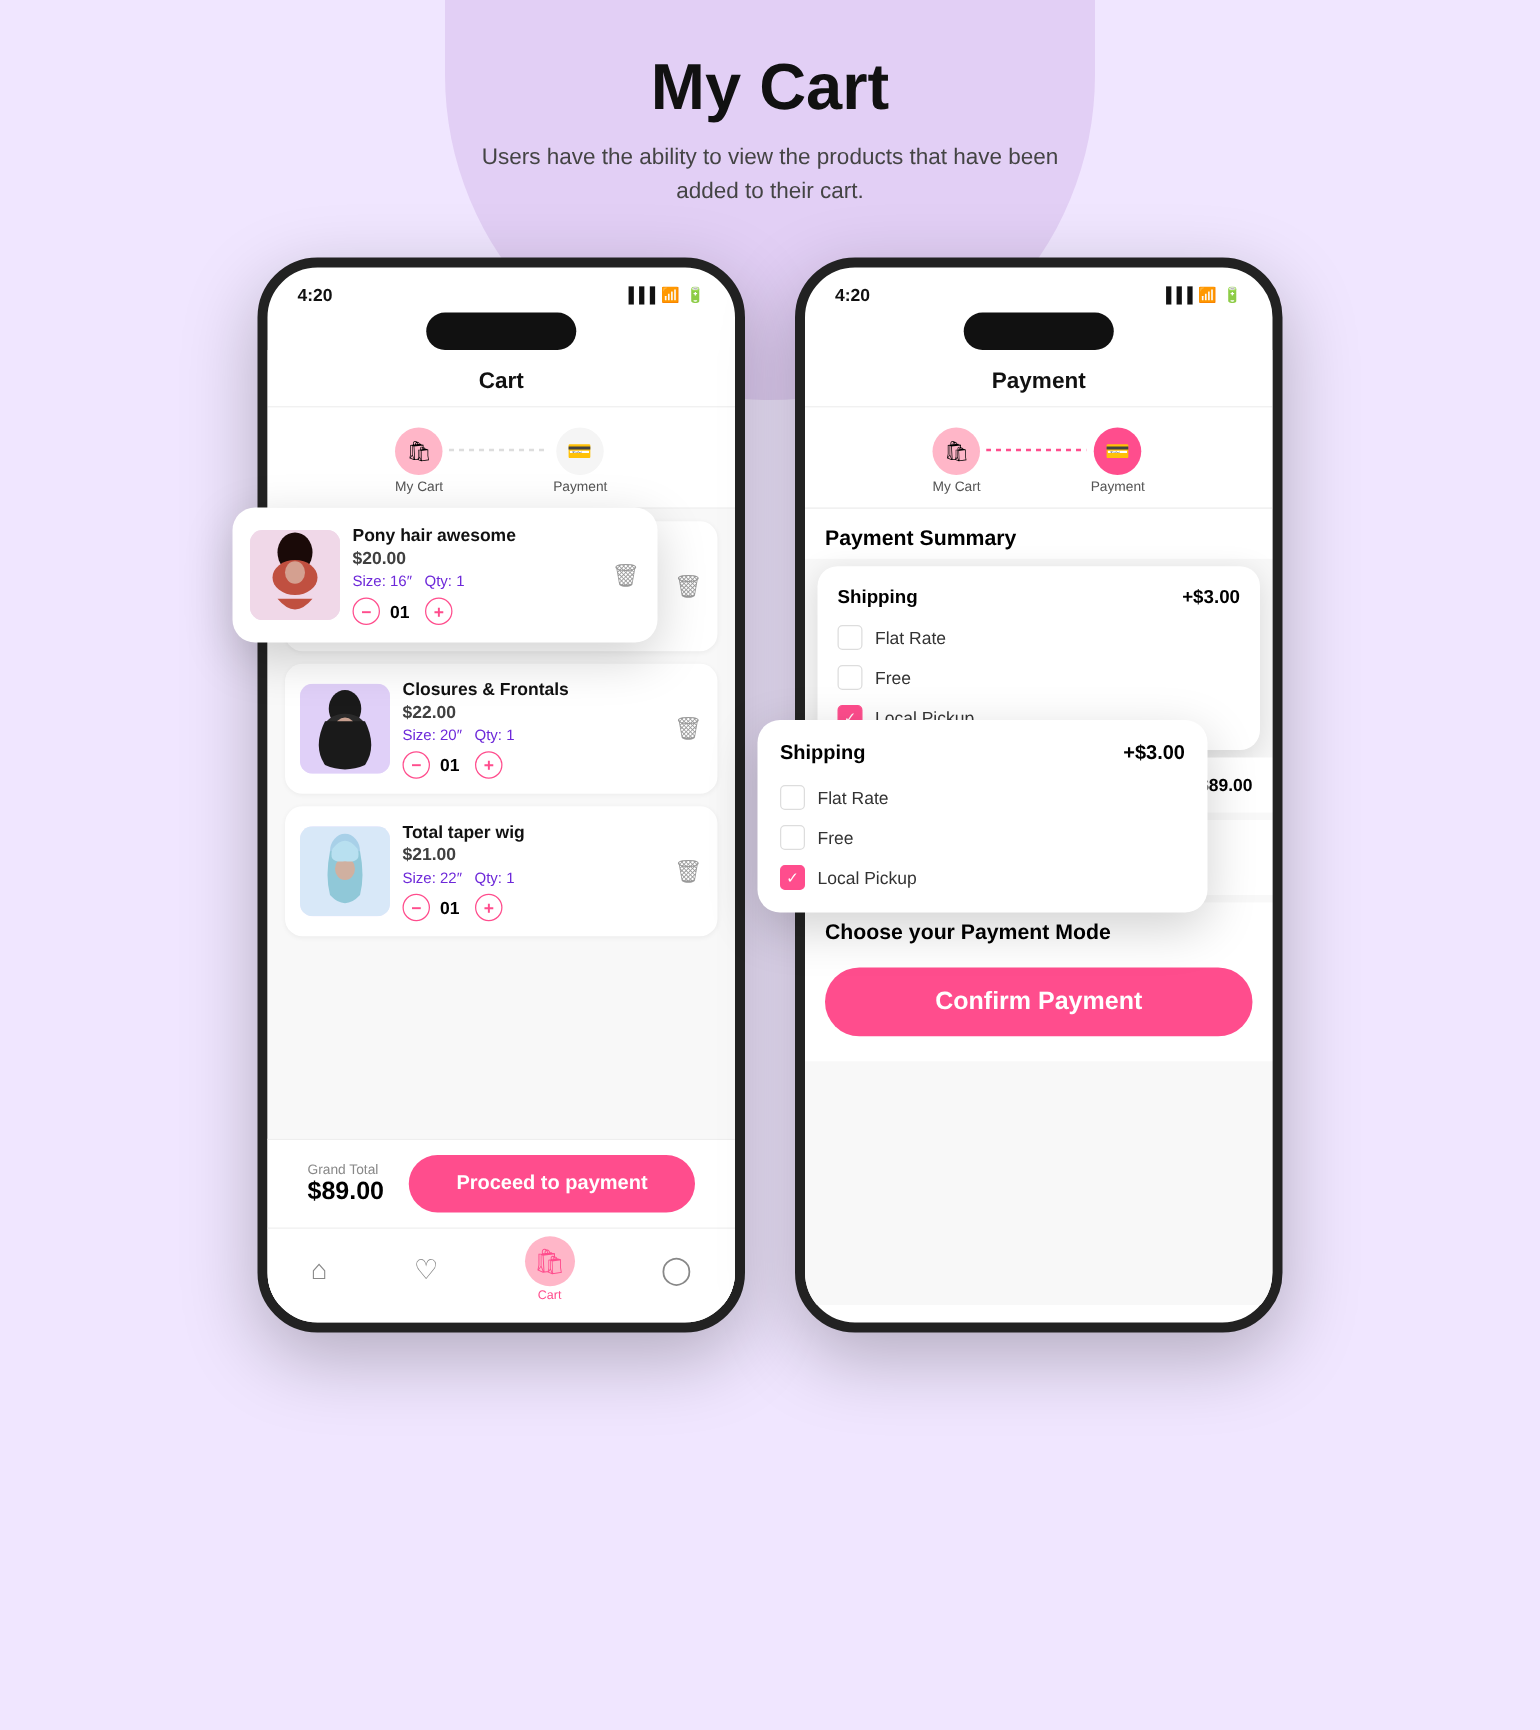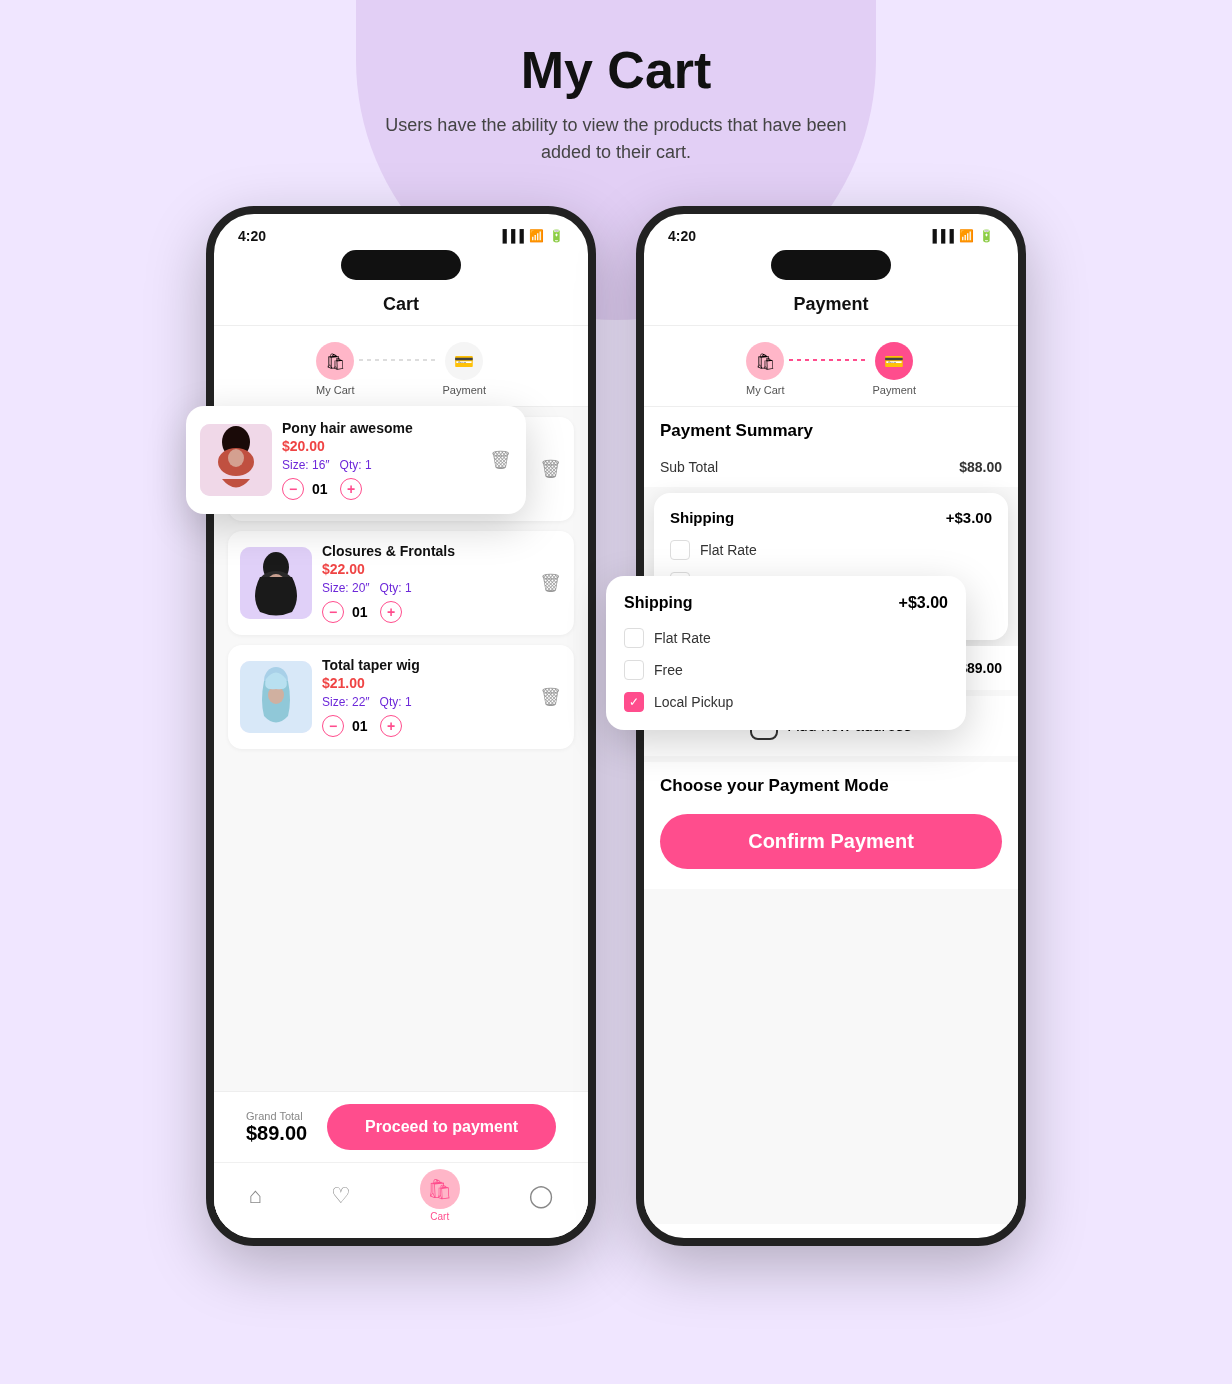--- a/index.html
+++ b/index.html
@@ -39,21 +39,21 @@
     }
     .header p {
       font-size: 18px;
       color: #444;
       max-width: 480px;
       line-height: 1.5;
     }
     
     .phone {
       width: 390px;
-      height: 1040px;
+      height: 860px;
       background: #fff;
       border-radius: 48px;
       border: 8px solid #222;
       position: relative;
       overflow: hidden;
       box-shadow: 0 20px 60px rgba(0,0,0,0.25);
     }
     
     .phone::before {
       content: '';
@@ -182,21 +182,21 @@
       background: #f0e8ff;
       overflow: hidden;
       flex-shrink: 0;
       display: flex;
       align-items: center;
       justify-content: center;
     }
     .item-image svg { width: 100%; height: 100%; }
     .item-details { flex: 1; }
     .item-name { font-size: 14px; font-weight: 700; color: #111; margin-bottom: 2px; }
-    .item-price { font-size: 14px; font-weight: 600; color: #ef4444; margin-bottom: 4px; }
+    .item-price { font-size: 14px; font-weight: 600; color: #404040; margin-bottom: 4px; }
     .item-meta { font-size: 12px; color: #6d28d9; margin-bottom: 6px; }
     .item-qty {
       display: flex;
       align-items: center;
       gap: 8px;
     }
     .qty-btn {
       width: 22px;
       height: 22px;
       border-radius: 50%;
@@ -518,24 +518,20 @@
             <div class="step-icon active-full">💳</div>
             <span class="step-label">Payment</span>
           </div>
         </div>
         <div class="divider"></div>
 
         <div style="overflow-y:auto; height:calc(100% - 120px);">
 
           <div style="background:#fff; padding:14px 16px 6px; font-size:17px; font-weight:800;">Payment Summary</div>
 
-          <div class="summary-row">
-            <span>Sub Total</span>
-            <span class="amount">$88.00</span>
-          </div>
 
           <div style="margin: 6px 10px; background:#fff; border-radius:16px; padding:16px; box-shadow: 0 6px 24px rgba(0,0,0,0.13);">
             <div style="display:flex; justify-content:space-between; margin-bottom:14px;">
               <span style="font-size:15px; font-weight:700;">Shipping</span>
               <span style="font-size:15px; font-weight:700;">+$3.00</span>
             </div>
             <div class="shipping-option">
               <div class="radio-box"></div>
               <span>Flat Rate</span>
             </div>

